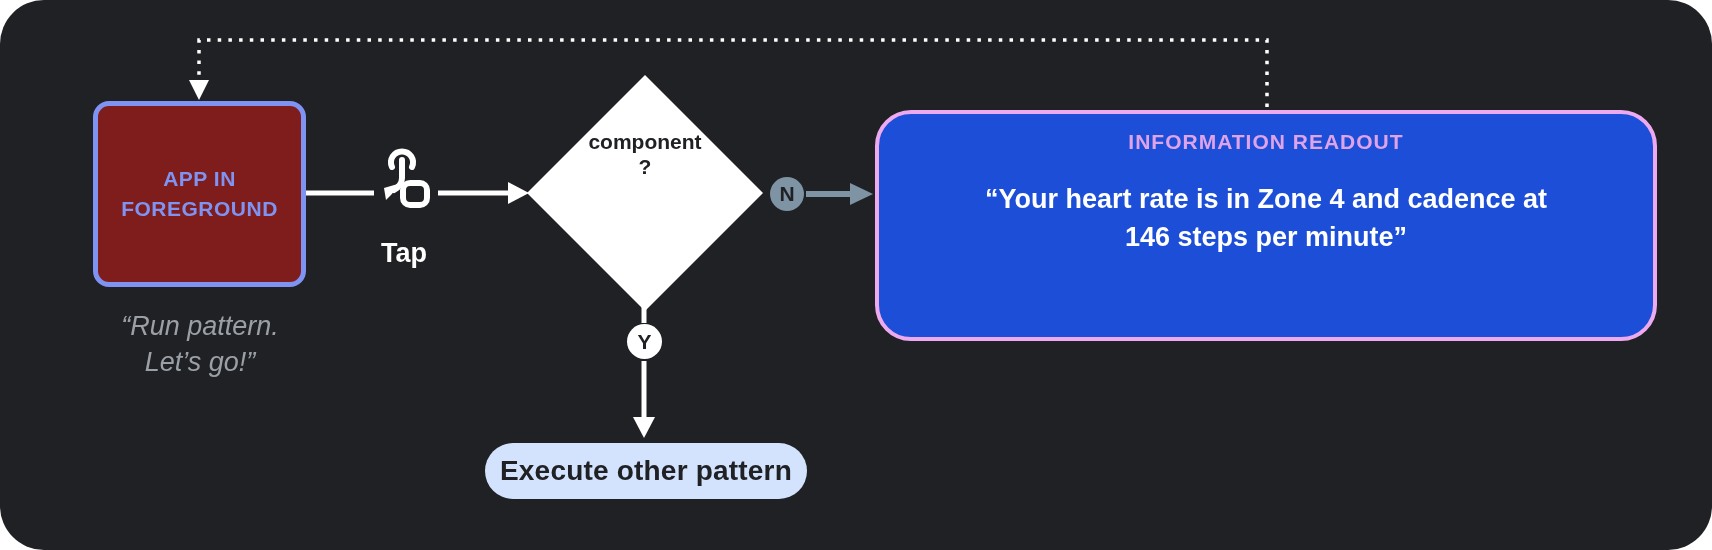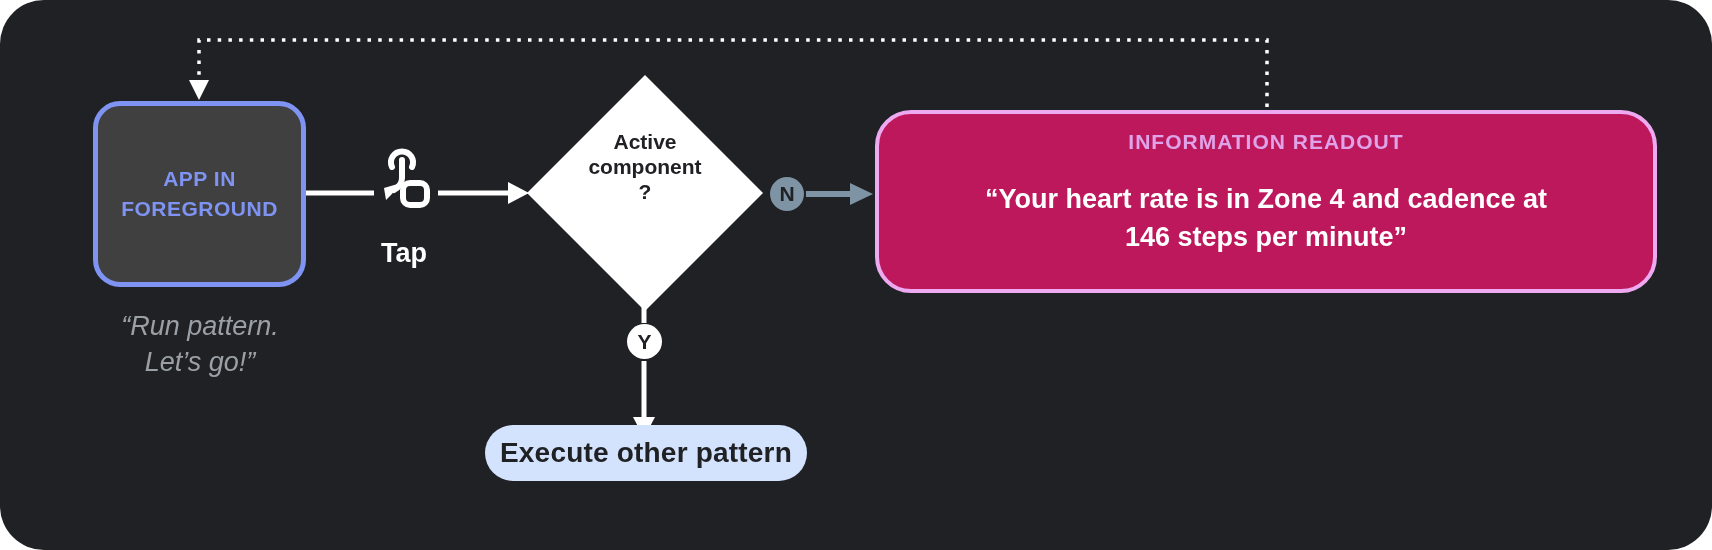--- a/index.html
+++ b/index.html
@@ -1,47 +1,47 @@
 <!DOCTYPE html>
 <html><head>
 <meta charset="utf-8">
 <style>
   html,body{margin:0;padding:0;background:#ffffff;}
   body{width:1712px;height:550px;position:relative;font-family:"Liberation Sans",sans-serif;}
   .canvas{position:absolute;inset:0;background:#202124;border-radius:44px;overflow:hidden;}
   .overlay{position:absolute;left:0;top:0;width:1712px;height:550px;display:block;}
 
   .app-node{position:absolute;left:93px;top:101px;width:213px;height:186px;box-sizing:border-box;
-    background:#404040;border:5px solid #7f93f3;border-radius:27px;
+    background:#7f1d1d;border:5px solid #7f93f3;border-radius:16px;
     display:flex;align-items:center;justify-content:center;text-align:center;}
   .app-label{color:#7f93f3;font-weight:bold;font-size:21px;line-height:30px;letter-spacing:.5px;}
 
   .caption{position:absolute;left:78px;top:308px;width:244px;text-align:center;
     color:#9aa0a6;font-style:italic;font-size:27px;line-height:36px;}
 
   .tap-icon{position:absolute;left:374px;top:146px;width:58px;height:66px;}
   .tap-label{position:absolute;left:354px;top:238px;width:100px;text-align:center;
     color:#ffffff;font-weight:bold;font-size:27px;}
 
   .decision-text{position:absolute;left:555px;top:129px;width:180px;text-align:center;
     color:#202124;font-weight:bold;font-size:21px;line-height:25px;}
   .decision-text span{display:block;}
 
   .badge{position:absolute;border-radius:50%;display:flex;align-items:center;justify-content:center;
     font-weight:bold;font-size:21px;}
   .badge-n{left:770px;top:177px;width:34px;height:34px;background:#7e93a4;color:#202124;}
   .badge-y{left:627px;top:324px;width:35px;height:35px;background:#ffffff;color:#202124;}
 
-  .readout-node{position:absolute;left:875px;top:110px;width:782px;height:183px;box-sizing:border-box;
-    background:#be185d;border:4px solid #edaaf1;border-radius:36px;text-align:center;}
+  .readout-node{position:absolute;left:875px;top:110px;width:782px;height:231px;box-sizing:border-box;
+    background:#1d4ed8;border:4px solid #edaaf1;border-radius:36px;text-align:center;}
   .readout-title{margin-top:16px;color:#dfa3e8;font-weight:bold;font-size:21px;letter-spacing:1px;}
   .readout-body{margin-top:26px;color:#ffffff;font-weight:bold;
     font-size:27px;line-height:38px;}
 
-  .action-node{position:absolute;left:485px;top:425px;width:322px;height:56px;
+  .action-node{position:absolute;left:485px;top:443px;width:322px;height:56px;
     background:#d3e3fd;border-radius:28px;display:flex;align-items:center;justify-content:center;}
   .action-label{color:#202124;font-weight:bold;font-size:28px;letter-spacing:.2px;}
 </style>
 </head>
 <body>
 
 <div class="canvas">
 
   <svg class="overlay" viewBox="0 0 1712 550">
 
@@ -77,21 +77,20 @@
 
   <svg class="tap-icon" viewBox="0 0 58 66">
     <path d="M18 21 A11 11 0 1 1 38 21" fill="none" stroke="#ffffff" stroke-width="6" stroke-linecap="round"></path>
     <path d="M28 14 V32 C28 38 25 41 20 44" fill="none" stroke="#ffffff" stroke-width="6" stroke-linecap="round"></path>
     <polygon points="27,37 17,49 12,54 10,42" fill="#ffffff"></polygon>
     <rect x="29" y="37" width="24" height="22" rx="7" fill="none" stroke="#ffffff" stroke-width="6"></rect>
   </svg>
   <div class="tap-label">Tap</div>
 
   <div class="decision-text">
-    <span>Active</span>
     <span>component</span>
     <span>?</span>
   </div>
 
   <div class="badge badge-n">N</div>
   <div class="badge badge-y">Y</div>
 
   <div class="readout-node">
     <div class="readout-title">INFORMATION READOUT</div>
     <div class="readout-body">

